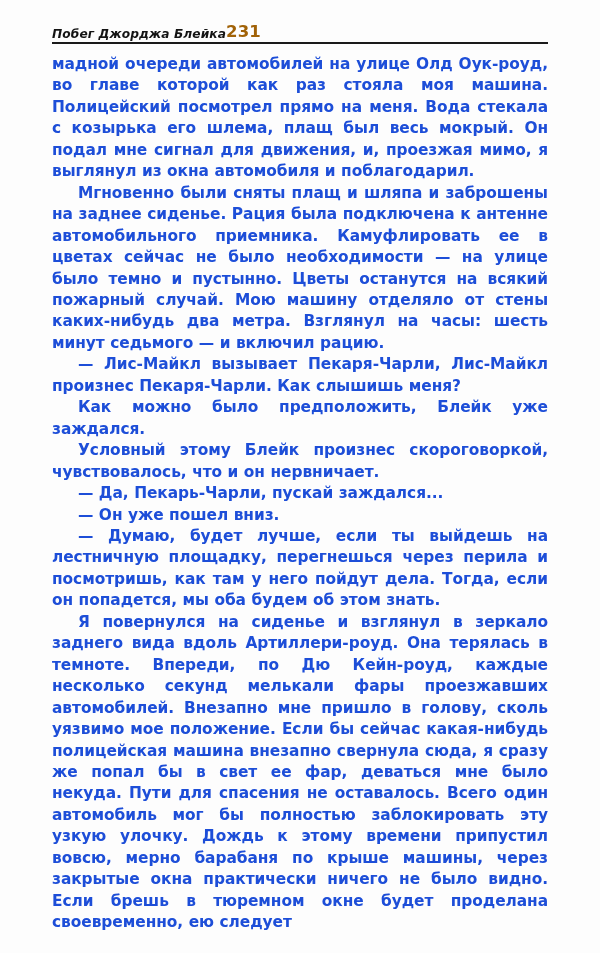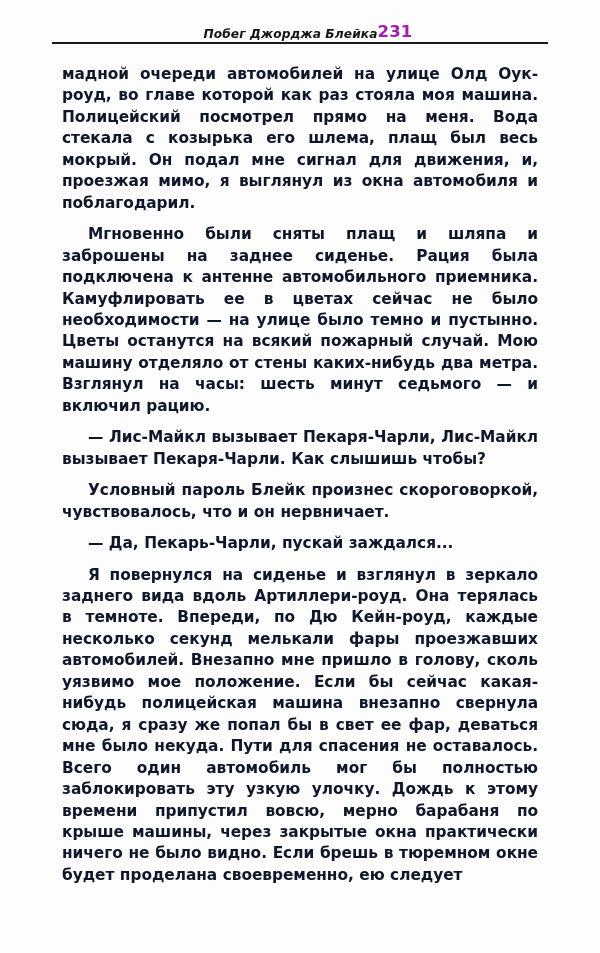--- a/index.html
+++ b/index.html
@@ -14,72 +14,72 @@
     height: 953px;
     background: #fdfdfd;
     overflow: hidden;
     font-family: "DejaVu Sans", "Liberation Sans", sans-serif;
     color: #1a1a1a;
   }
 
   
   .header {
     position: absolute;
-    left: 60px;
+    left: 52px;
     top: 18px;
     width: 496px;
     height: 22px;
     display: flex;
     align-items: flex-end;
-    justify-content: center;
+    justify-content: flex-start;
   }
   .header-title {
     font-family: "DejaVu Sans", "Liberation Sans", sans-serif;
     font-style: italic;
     font-weight: 700;
     font-size: 12.2px;
     letter-spacing: 0.1px;
     color: #141414;
     white-space: nowrap;
     line-height: 1;
   }
   .header-page-number {
     font-family: "DejaVu Sans", "Liberation Sans", sans-serif;
     font-weight: 700;
     font-size: 16.5px;
-    color: #a21caf;
+    color: #a16207;
     line-height: 1;
     letter-spacing: 0.2px;
   }
   .header-rule {
     position: absolute;
     left: 52px;
     top: 42px;
     width: 496px;
     height: 2px;
     background: #1a1a1a;
   }
 
   
   .body-text {
     position: absolute;
     left: 52px;
     top: 54px;
     width: 496px;
   }
   .para {
-    margin: 10px;
+    margin: 0;
     font-family: "DejaVu Sans", "Liberation Sans", sans-serif;
     font-weight: 700;
     font-size: 15.4px;
     line-height: 21.45px;
     text-align: justify;
     text-justify: inter-word;
     text-indent: 26px;
-    color: #0f172a;
+    color: #1d4ed8;
     letter-spacing: -0.05px;
     word-spacing: 0.2px;
     -webkit-hyphens: none;
     hyphens: none;
   }
   .para.continued {
     text-indent: 0;
   }
   .para:last-child {
     text-align: justify;
@@ -92,19 +92,22 @@
 
   <div class="header">
     <span class="header-title">Побег Джорджа Блейка</span>
     <span class="header-page-number">231</span>
   </div>
   <div class="header-rule"></div>
 
   <div class="body-text">
       <p class="para continued">мадной очереди автомобилей на улице Олд Оук-роуд, во главе которой как раз стояла моя машина. Полицейский посмотрел прямо на меня. Вода стекала с козырька его шлема, плащ был весь мокрый. Он подал мне сигнал для движения, и, проезжая мимо, я выглянул из окна автомобиля и поблагодарил.</p>
       <p class="para">Мгновенно были сняты плащ и шляпа и заброшены на заднее сиденье. Рация была подключена к антенне автомобильного приемника. Камуфлировать ее в цветах сейчас не было необходимости — на улице было темно и пустынно. Цветы останутся на всякий пожарный случай. Мою машину отделяло от стены каких-нибудь два метра. Взглянул на часы: шесть минут седьмого — и включил рацию.</p>
-      <p class="para">— Лис-Майкл вызывает Пекаря-Чарли, Лис-Майкл вызывает Пекаря-Чарли. Как слышишь чтобы?</p>
-      <p class="para">Условный пароль Блейк произнес скороговоркой, чувствовалось, что и он нервничает.</p>
+      <p class="para">— Лис-Майкл вызывает Пекаря-Чарли, Лис-Майкл произнес Пекаря-Чарли. Как слышишь меня?</p>
+      <p class="para">Как можно было предположить, Блейк уже заждался.</p>
+      <p class="para">Условный этому Блейк произнес скороговоркой, чувствовалось, что и он нервничает.</p>
       <p class="para">— Да, Пекарь-Чарли, пускай заждался...</p>
+      <p class="para">— Он уже пошел вниз.</p>
+      <p class="para">— Думаю, будет лучше, если ты выйдешь на лестничную площадку, перегнешься через перила и посмотришь, как там у него пойдут дела. Тогда, если он попадется, мы оба будем об этом знать.</p>
       <p class="para">Я повернулся на сиденье и взглянул в зеркало заднего вида вдоль Артиллери-роуд. Она терялась в темноте. Впереди, по Дю Кейн-роуд, каждые несколько секунд мелькали фары проезжавших автомобилей. Внезапно мне пришло в голову, сколь уязвимо мое положение. Если бы сейчас какая-нибудь полицейская машина внезапно свернула сюда, я сразу же попал бы в свет ее фар, деваться мне было некуда. Пути для спасения не оставалось. Всего один автомобиль мог бы полностью заблокировать эту узкую улочку. Дождь к этому времени припустил вовсю, мерно барабаня по крыше машины, через закрытые окна практически ничего не было видно. Если брешь в тюремном окне будет проделана своевременно, ею следует</p>
     </div>
 
 </div>
 
 </body></html>

